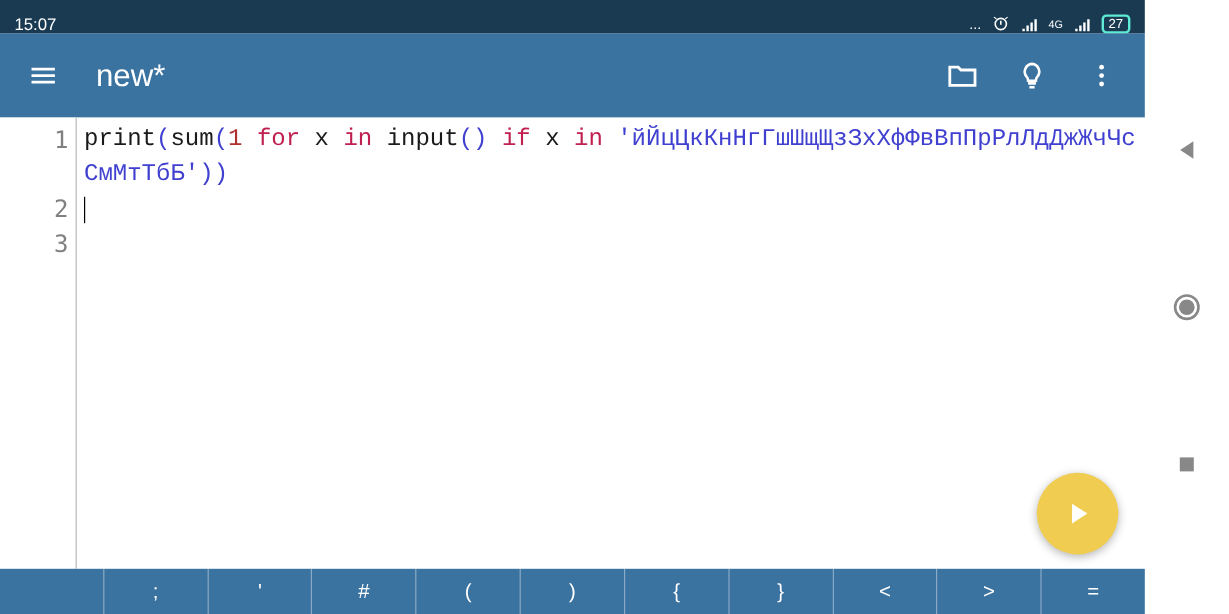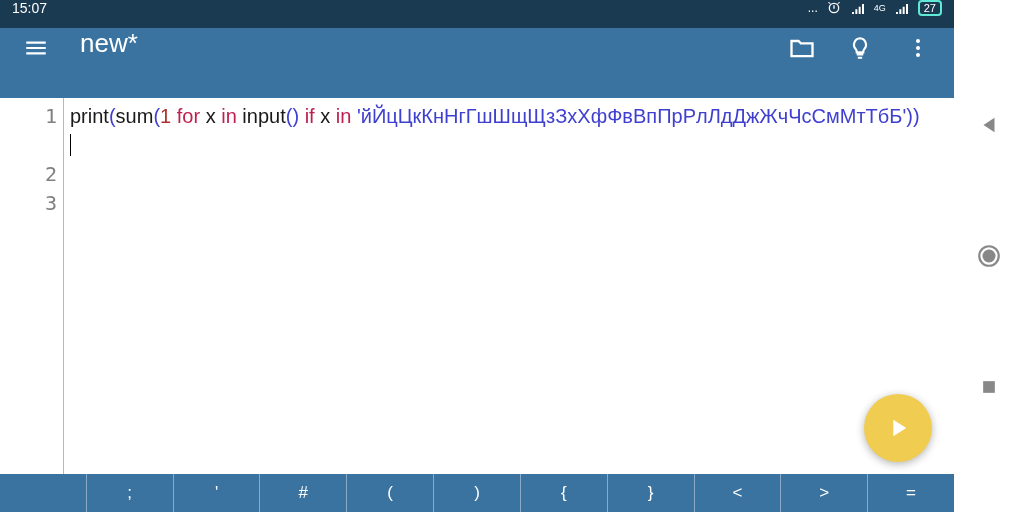--- a/index.html
+++ b/index.html
@@ -1,29 +1,29 @@
 <!DOCTYPE html>
 <html><head>
   <meta charset="utf-8">
   <style>
     * { margin: 0; padding: 0; box-sizing: border-box; }
     body { width: 1024px; height: 512px; font-family: sans-serif; background: #fff; display: flex; overflow: hidden; }
     .phone-area { width: 954px; height: 512px; display: flex; flex-direction: column; position: relative; }
-    .status-bar { height: 28px; background: #1a3a52; color: #fff; display: flex; align-items: flex-start; padding: 0 12px; font-size: 14px; }
+    .status-bar { height: 28px; background: #1a3a52; color: #fff; display: flex; align-items: flex-end; padding: 0 12px; font-size: 14px; }
     .status-left { flex: 1; font-weight: 500; }
     .status-right { display: flex; align-items: center; gap: 8px; font-size: 12px; }
     .status-right svg { width: 16px; height: 16px; fill: #fff; }
     .battery-box { border: 2px solid #5eead4; border-radius: 4px; padding: 0 4px; font-size: 11px; }
-    .app-bar { height: 70px; background: #3a72a0; color: #fff; display: flex; padding: 0 16px; }
+    .app-bar { height: 70px; background: #3a72a0; color: #fff; display: flex; align-items: center; padding: 0 16px; }
     .menu-btn { width: 40px; height: 40px; display: flex; align-items: center; justify-content: center; cursor: pointer; }
     .app-title { flex: 1; font-size: 26px; margin-left: 24px; }
     .app-action { width: 40px; height: 40px; display: flex; align-items: center; justify-content: center; cursor: pointer; margin-left: 18px; }
     .editor-area { flex: 1; background: #fff; display: flex; overflow: hidden; }
     .gutter { width: 64px; background: #fff; border-right: 1px solid #b8b8b8; text-align: right; padding-right: 6px; padding-top: 4px; color: #808080; font-size: 20px; line-height: 29px; font-family: monospace; }
-    .code { flex: 1; padding: 4px 6px; font-family: Liberation Sans, sans-serif; font-size: 20px; line-height: 29px; white-space: pre-wrap; word-break: break-all; position: relative; }
+    .code { flex: 1; padding: 4px 6px; font-family: Liberation Mono, monospace; font-size: 20px; line-height: 29px; white-space: pre-wrap; word-break: break-all; position: relative; }
     .tok-call { color: #1a1a1a; }
     .tok-num { color: #b03030; }
     .tok-kw { color: #c02050; }
     .tok-var { color: #1a1a1a; }
     .tok-paren { color: #4040d0; }
     .tok-str { color: #4040d0; }
     .cursor-mark { display: inline-block; width: 1px; height: 22px; background: #000; vertical-align: text-bottom; }
     .fab { position: absolute; right: 22px; bottom: 50px; width: 68px; height: 68px; border-radius: 50%; background: #f0cd50; box-shadow: 0 2px 8px rgba(0,0,0,0.3); display: flex; align-items: center; justify-content: center; cursor: pointer; }
     .fab svg { width: 28px; height: 28px; fill: #fff; }
     .key-row { height: 38px; background: #3a72a0; display: flex; align-items: stretch; }

